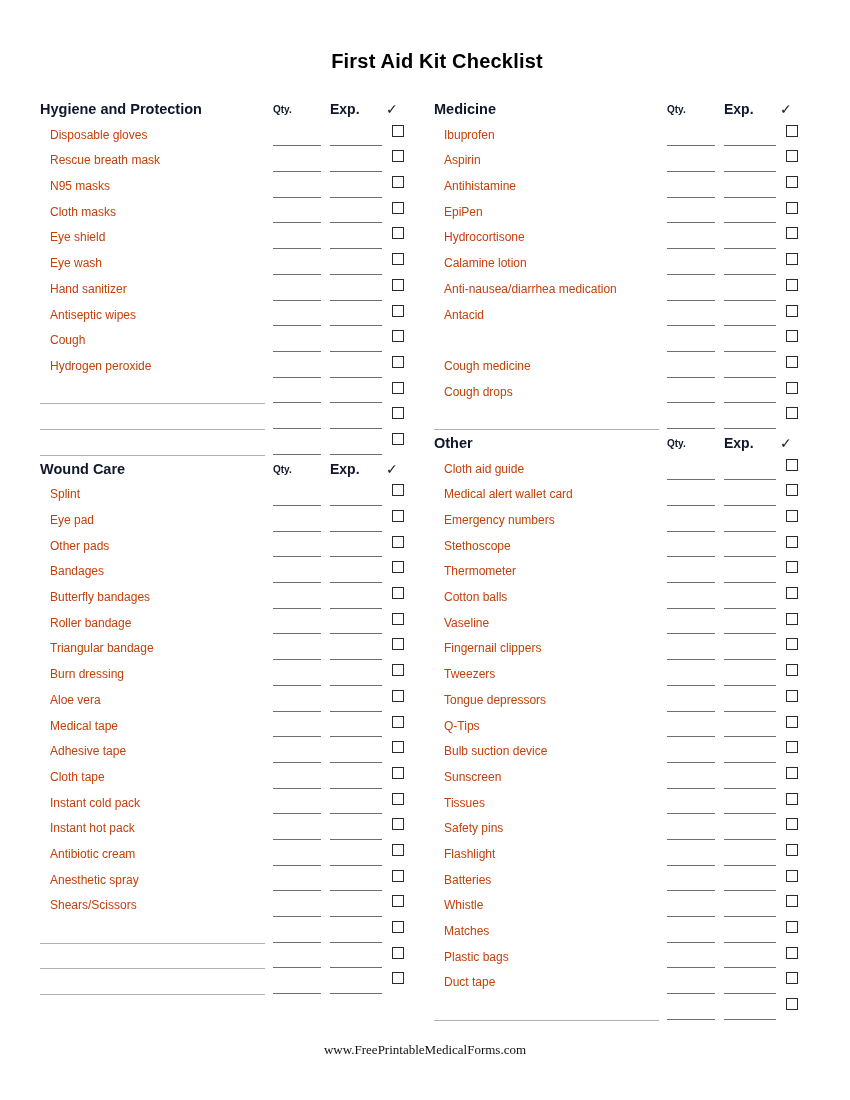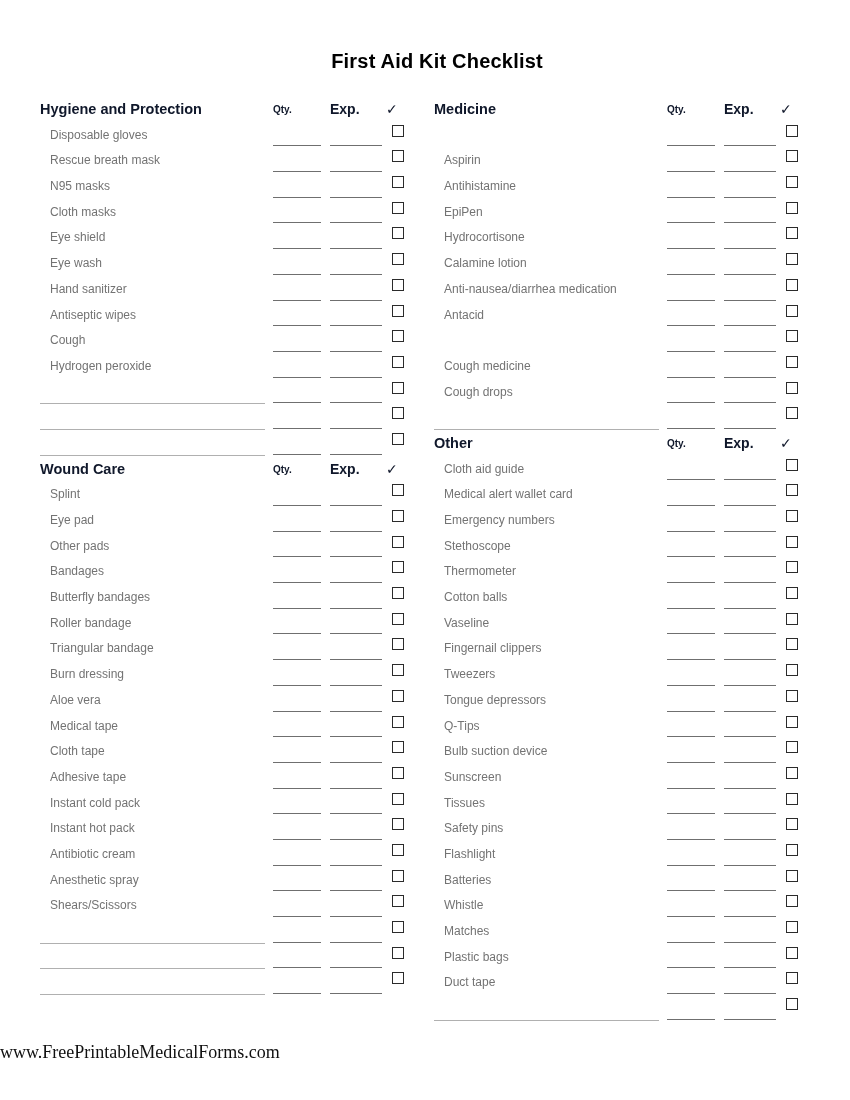--- a/index.html
+++ b/index.html
@@ -57,21 +57,21 @@
   .h-check { left: 346px; width: 26px;  font-size: 14px; }
 
   
   .item-label {
     position: absolute;
     left: 10px;
     right: 150px;
     height: 25.7px;
     line-height: 25.7px;
     font-size: 12px;
-    color: #737373;
+    color: #c2410c;
     white-space: nowrap;
   }
   .field-line {
     position: absolute;
     bottom: 2px;
     height: 0;
     border-bottom: 1.3px solid #6f6f6f;
   }
   .qty-line  { left: 233px; width: 48px; }
   .exp-line  { left: 290px; width: 52px; }
@@ -89,23 +89,23 @@
     height: 10px;
     border: 1.7px solid #2b2b2b;
     background: #ffffff;
   }
 
   .doc-footer {
     position: absolute;
     top: 1042px;
     left: 0;
     width: 100%;
-    text-align: left;
+    text-align: center;
     font-family: "Liberation Serif", "DejaVu Serif", serif;
-    font-size: 18px;
+    font-size: 13px;
     color: #101010;
   }
 </style>
 </head>
 <body>
 
 <div class="page">
   <div class="doc-title">First Aid Kit Checklist</div>
 
   <div class="col col-left">
@@ -253,27 +253,27 @@
         <div class="field-line exp-line"></div>
         <div class="checkbox"></div>
       </div>
       <div class="row">
         <div class="item-label">Medical tape</div>
         <div class="field-line qty-line"></div>
         <div class="field-line exp-line"></div>
         <div class="checkbox"></div>
       </div>
       <div class="row">
+        <div class="item-label">Adhesive tape</div>
+        <div class="field-line qty-line"></div>
+        <div class="field-line exp-line"></div>
+        <div class="checkbox"></div>
+      </div>
+      <div class="row">
         <div class="item-label">Cloth tape</div>
-        <div class="field-line qty-line"></div>
-        <div class="field-line exp-line"></div>
-        <div class="checkbox"></div>
-      </div>
-      <div class="row">
-        <div class="item-label">Adhesive tape</div>
         <div class="field-line qty-line"></div>
         <div class="field-line exp-line"></div>
         <div class="checkbox"></div>
       </div>
       <div class="row">
         <div class="item-label">Instant cold pack</div>
         <div class="field-line qty-line"></div>
         <div class="field-line exp-line"></div>
         <div class="checkbox"></div>
       </div>
@@ -321,20 +321,21 @@
       </div>
     </div>
   <div class="col col-right">
       <div class="row">
         <div class="h-name">Medicine</div>
         <div class="h-qty">Qty.</div>
         <div class="h-exp">Exp.</div>
         <div class="h-check">✓</div>
       </div>
       <div class="row">
+        <div class="item-label">Ibuprofen</div>
         <div class="field-line qty-line"></div>
         <div class="field-line exp-line"></div>
         <div class="checkbox"></div>
       </div>
       <div class="row">
         <div class="item-label">Aspirin</div>
         <div class="field-line qty-line"></div>
         <div class="field-line exp-line"></div>
         <div class="checkbox"></div>
       </div>

